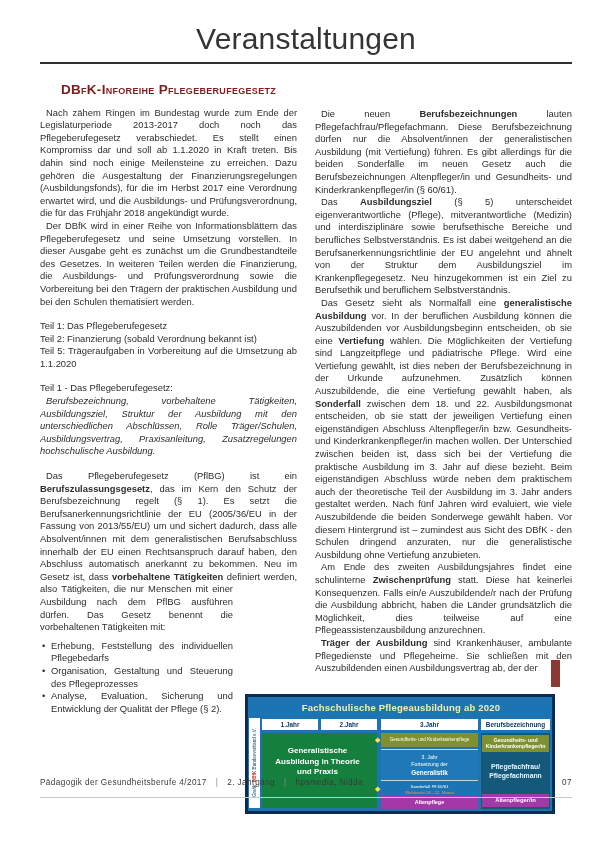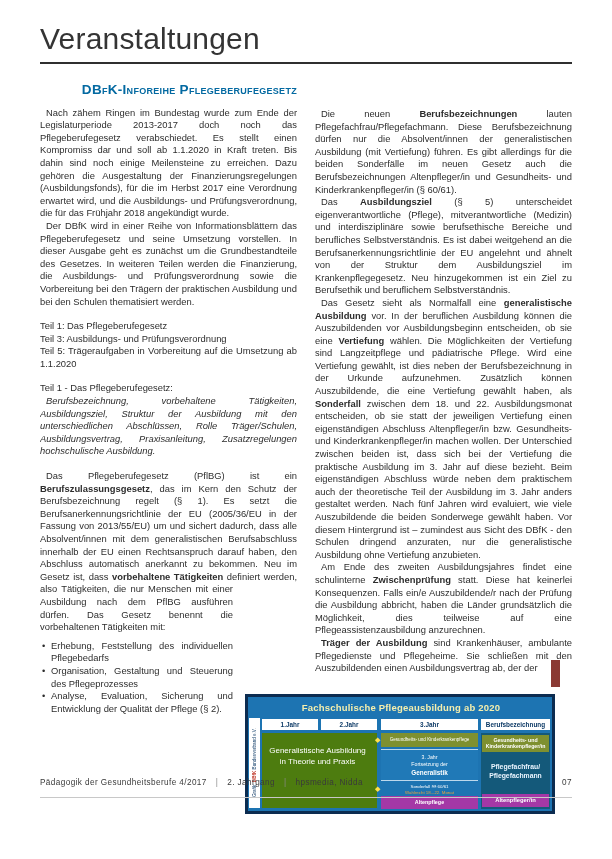--- a/index.html
+++ b/index.html
@@ -2,32 +2,32 @@
 <html lang="de"><head>
 <meta charset="utf-8">
 <style>
   html,body{margin:0;padding:0;background:#efefef;}
   .page{
     position:relative;width:612px;height:859px;background:#ffffff;margin:0 auto;
     font-family:"Liberation Sans", sans-serif;color:#2d2d2d;overflow:hidden;
   }
   
   .hdr-title{
-    position:absolute;top:22px;left:40px;width:532px;text-align:left;
+    position:absolute;top:22px;left:40px;width:532px;text-align:center;
     font-size:30px;font-weight:400;color:#343434;letter-spacing:.2px;
   }
   .hdr-rule{position:absolute;top:62px;left:40px;width:532px;height:2px;background:#2f2f2f;}
   
   .col{position:absolute;top:84px;width:257px;font-size:9.4px;line-height:12.6px;
        text-align:justify;hyphens:auto;overflow:hidden;}
   .col-left{left:40px;height:712px;}
   .col-right{left:315px;height:566px;margin-top:24px;}
   .art-title{
-    font-variant:small-caps;font-weight:700;font-size:13.5px;color:#0369a1;
-    letter-spacing:.3px;margin:0 0 10px 0;text-align:right;
+    font-variant:small-caps;font-weight:700;font-size:13.5px;color:#7f1d1d;
+    letter-spacing:.3px;margin:0 0 10px 0;text-align:center;
   }
   .para{margin:0;text-indent:6px;}
   .no-indent{margin:0;text-indent:0;}
   .gap{height:12px;}
   .sgap{height:6px;}
   .italic{font-style:italic;}
   b{font-weight:700;}
   ul.vt-list{margin:0;padding:0 0 0 2px;list-style:none;}
   ul.vt-list li{position:relative;padding-left:9px;margin:0;}
   ul.vt-list li::before{content:"•";position:absolute;left:0;top:0;}
@@ -48,22 +48,22 @@
     font-size:4.6px;line-height:11px;color:#0d3a66;text-align:center;white-space:nowrap;
   }
   .vtext .red{color:#c0392b;font-weight:700;}
   .hcell{
     position:absolute;top:22px;height:11px;line-height:11px;background:#ffffff;
     text-align:center;font-size:6.4px;font-weight:700;color:#0d3a66;
   }
   .hc1{left:14px;width:56px;} .hc2{left:73px;width:56px;}
   .hc3{left:133px;width:97px;} .hc4{left:233px;width:69px;}
   .gen-box{
-    position:absolute;left:14px;top:36px;width:115px;height:75px;background:#4d7c0f;
-    color:#ffffff;font-weight:400;font-size:8px;line-height:10.5px;text-align:center;
+    position:absolute;left:14px;top:36px;width:115px;height:75px;background:#15803d;
+    color:#ffffff;font-weight:700;font-size:8px;line-height:10.5px;text-align:center;
     box-sizing:border-box;padding:13px 10px 0 6px;
   }
   .y3{position:absolute;left:133px;width:97px;box-sizing:border-box;text-align:center;color:#fff;}
   .y3-olive{top:36px;height:14px;line-height:14px;background:#7e9030;font-size:4.6px;}
   .y3-blue{top:52px;height:32px;background:#2079b7;border-top:1px solid #bcd8ec;
            border-bottom:1px solid #bcd8ec;font-size:5.2px;line-height:7px;padding-top:4px;}
   .y3-blue .bold-line{font-size:6.4px;font-weight:700;line-height:9px;}
   .y3-note{top:86px;height:12px;font-size:4.4px;line-height:5.6px;padding-top:1px;}
   .y3-note .l2{color:#eda23c;}
   .y3-mag{top:99px;height:13px;line-height:13px;background:#a438a6;font-size:5.4px;font-weight:700;}
@@ -95,21 +95,21 @@
   <div class="hdr-title">Veranstaltungen</div>
   <div class="hdr-rule"></div>
 
   <div class="col col-left">
     <h1 class="art-title">DBfK-Inforeihe Pflegeberufegesetz</h1>
     <p class="para">Nach zähem Ringen im Bundestag wurde zum Ende der Legislaturperiode 2013-2017 doch noch das Pflegeberufegesetz verabschiedet. Es stellt einen Kompromiss dar und soll ab 1.1.2020 in Kraft treten. Bis dahin sind noch einige Meilensteine zu erreichen. Dazu gehören die Ausgestaltung der Finanzierungsregelungen (Ausbildungsfonds), für die im Herbst 2017 eine Verordnung erwartet wird, und die Ausbildungs- und Prüfungsverordnung, die für das Frühjahr 2018 angekündigt wurde.</p>
     <p class="para">Der DBfK wird in einer Reihe von Informationsblättern das Pflegeberufegesetz und seine Umsetzung vorstellen. In dieser Ausgabe geht es zunächst um die Grundbestandteile des Gesetzes. In weiteren Teilen werden die Finanzierung, die Ausbildungs- und Prüfungsverordnung sowie die Vorbereitung bei den Trägern der praktischen Ausbildung und bei den Schulen thematisiert werden.</p>
     <div class="gap"></div>
     <div>
       <p class="no-indent">Teil 1: Das Pflegeberufegesetz</p>
-      <p class="no-indent">Teil 3: Ausbildungs- und Prüfungsverordnung</p>
+      <p class="no-indent">Teil 2: Finanzierung (sobald Verordnung bekannt ist)</p>
       <p class="no-indent">Teil 5: Trägeraufgaben in Vorbereitung auf die Umsetzung ab 1.1.2020</p>
     </div>
     <div class="gap"></div>
     <p class="no-indent">Teil 1 - Das Pflegeberufegesetz:</p>
     <p class="para italic">Berufsbezeichnung, vorbehaltene Tätigkeiten, Ausbildungsziel, Struktur der Ausbildung mit den unterschiedlichen Abschlüssen, Rolle Träger/Schulen, Ausbildungsvertrag, Praxisanleitung, Zusatzregelungen hochschulische Ausbildung.</p>
     <div class="gap"></div>
     <p class="para"><span>Das Pflegeberufegesetz (PflBG) ist ein </span><b>Berufszulassungsgesetz</b><span>, das im Kern den Schutz der Berufsbezeichnung regelt (§ 1). Es setzt die Berufsanerkennungsrichtlinie der EU (2005/36/EU in der Fassung von 2013/55/EU) um und sichert dadurch, dass alle Absolvent/innen mit dem generalistischen Berufsabschluss innerhalb der EU einen Rechtsanspruch darauf haben, den Abschluss automatisch anerkannt zu bekommen. Neu im Gesetz ist, dass </span><b>vorbehaltene Tätigkeiten</b><span> definiert werden, also Tätigkeiten, die nur Menschen mit </span><span class="fig-spacer"></span><span>einer Ausbildung nach dem PflBG ausführen dürfen. Das Gesetz benennt die vorbehaltenen Tätigkeiten mit:</span></p>
     <div class="sgap"></div>
     <ul class="vt-list">
       <li><span>Erhebung, Feststellung des individuellen Pflegebedarfs</span></li>

